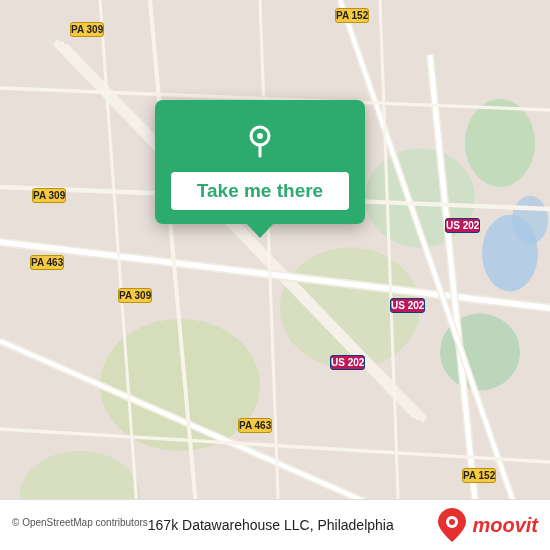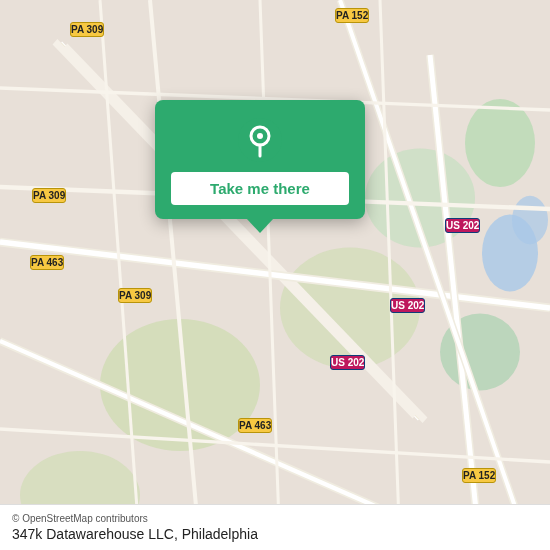--- a/index.html
+++ b/index.html
@@ -61,21 +61,21 @@
       height: 44px;
       margin-bottom: 10px;
     }
 
     #take-me-there-btn {
       background: white;
       color: #2daa6e;
       border: none;
       border-radius: 4px;
       padding: 8px 20px;
-      font-size: 15px;
+      font-size: 19px;
       font-weight: bold;
       cursor: pointer;
       width: 100%;
     }
 
     
     #bottom-bar {
       position: absolute;
       bottom: 0;
       left: 0;
@@ -84,21 +84,21 @@
       padding: 8px 12px;
       display: flex;
       align-items: center;
       justify-content: space-between;
       border-top: 1px solid #ddd;
       z-index: 20;
     }
 
     #bottom-left {
       display: flex;
-      flex-direction: column;
+      flex-direction: row;
     }
 
     #osm-credit {
       font-size: 10px;
       color: #555;
       margin-bottom: 2px;
     }
 
     #location-name {
       font-size: 14px;
@@ -208,17 +208,26 @@
       <circle cx="22" cy="18" r="3" fill="white"></circle>
       <line x1="22" y1="27" x2="22" y2="38" stroke="white" stroke-width="3" stroke-linecap="round"></line>
     </svg>
 
     <button id="take-me-there-btn">Take me there</button>
   </div>
 
   <div id="bottom-bar">
     <div id="bottom-left">
       <span id="osm-credit">© OpenStreetMap contributors</span>
-      <span id="location-name">347k Datawarehouse LLC, Philadelphia</span>
+      <span id="location-name">167k Datawarehouse LLC, Philadelphia</span>
+    </div>
+    <div id="moovit-logo">
+
+      <svg id="moovit-pin" viewBox="0 0 28 34">
+        <path d="M14 0 C6.3 0 0 6.3 0 14 C0 22 14 34 14 34 C14 34 28 22 28 14 C28 6.3 21.7 0 14 0Z" fill="#e63030"></path>
+        <circle cx="14" cy="14" r="6" fill="white"></circle>
+        <circle cx="14" cy="14" r="3" fill="#e63030"></circle>
+      </svg>
+      <span id="moovit-text">moovit</span>
     </div>
   </div>
 
 </div>
 
 </body></html>

